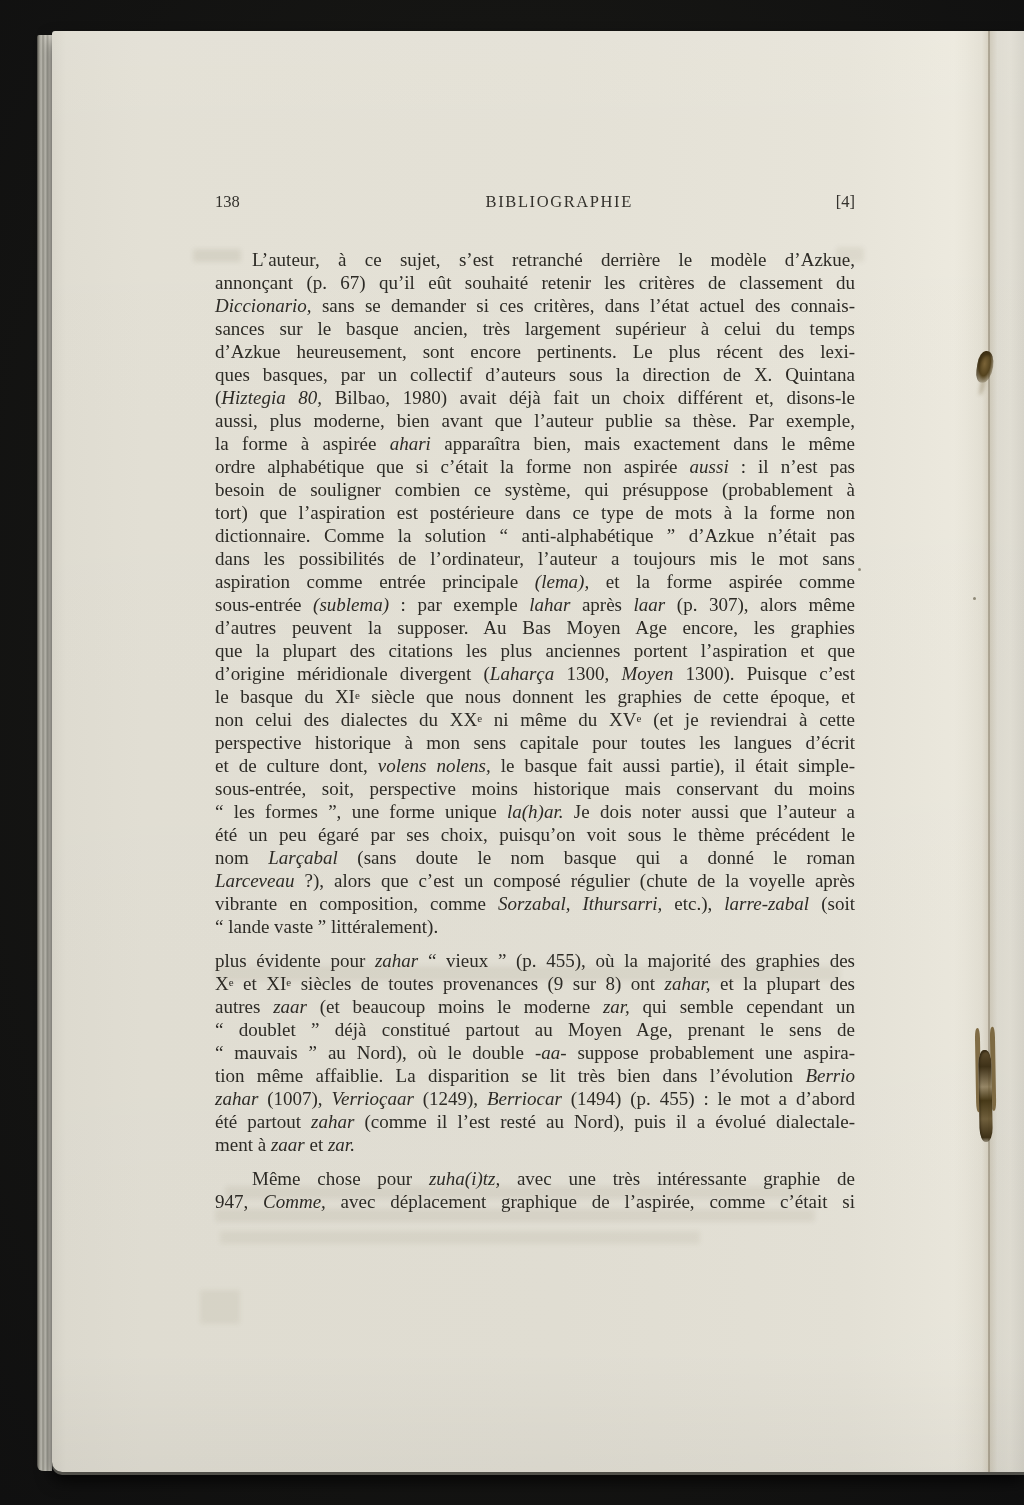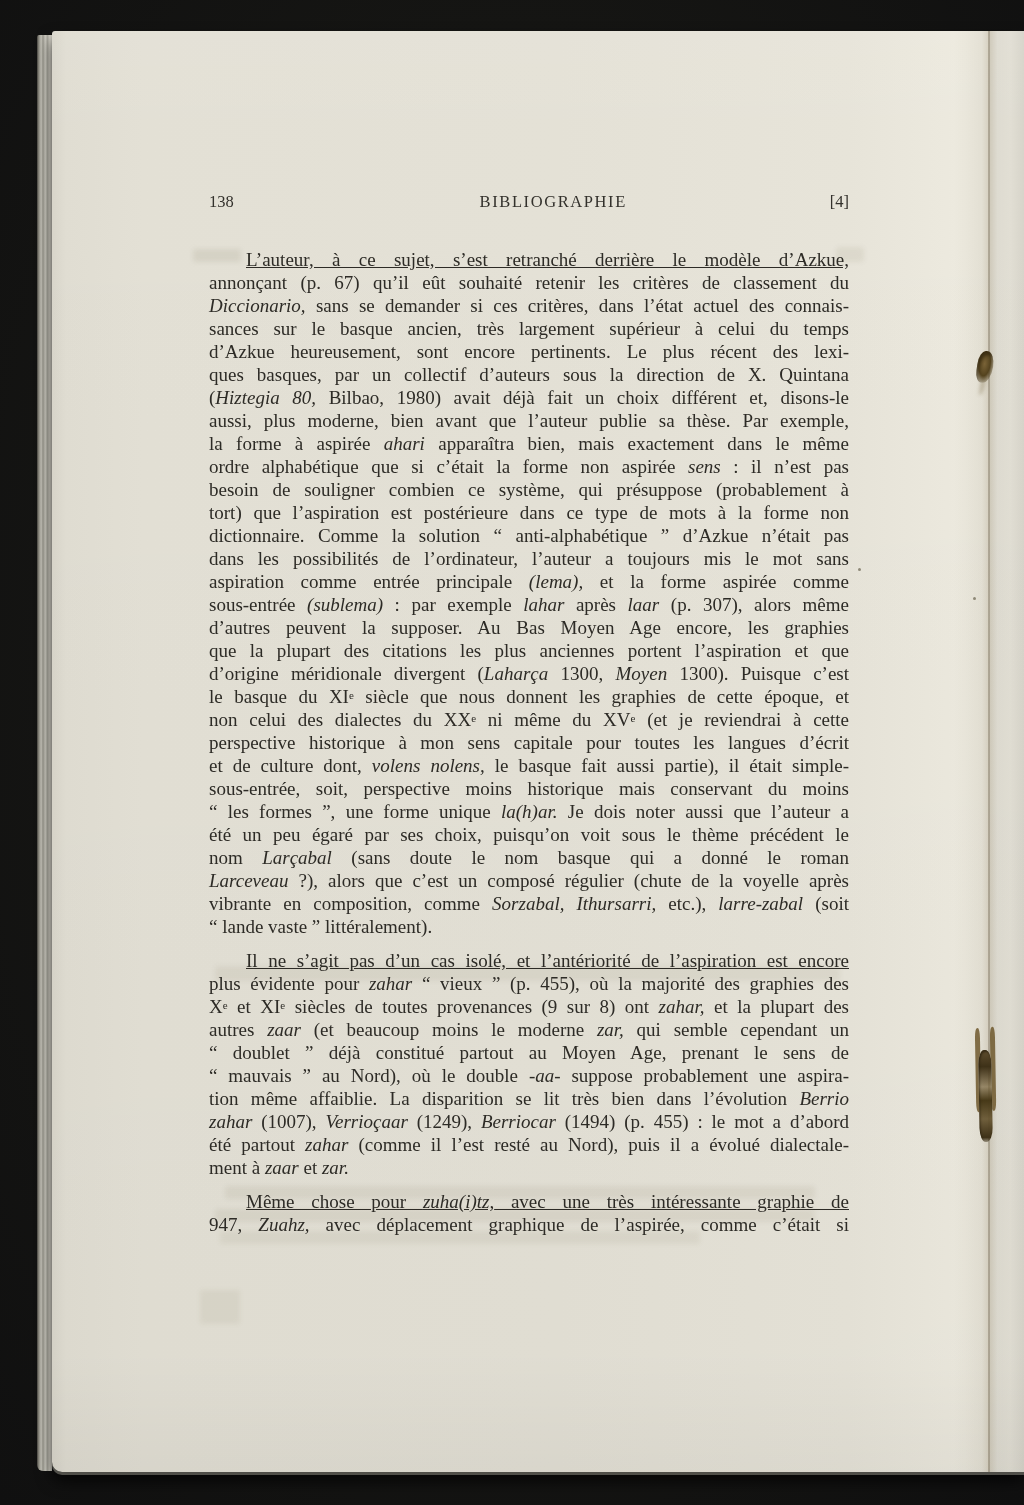--- a/index.html
+++ b/index.html
@@ -40,27 +40,27 @@
   .stain2 {
     position:absolute; left:979px; top:1050px; width:13px; height:92px;
     border-radius:6px / 14px; transform:rotate(-1deg);
     background:linear-gradient(180deg, rgba(90,72,40,0.95) 0%, #3e3118 18%, rgba(120,100,60,0.7) 40%, #473918 55%, rgba(100,82,45,0.9) 75%, #3e3118 95%, rgba(62,49,24,0.4) 100%);
     box-shadow: -7px -26px 0 -4px rgba(110,88,45,0.85), 8px -27px 0 -4px rgba(110,88,45,0.85), inset 1px 2px 2px rgba(30,22,6,0.6);
   }
   
   .ghost { position:absolute; background:rgba(150,144,118,0.17); filter:blur(2.5px); border-radius:3px; }
   .speck { position:absolute; width:3px; height:3px; border-radius:50%; background:rgba(120,114,95,0.8); }
   
-  .content { position:absolute; left:209px; top:192px; width:640px; color:#2d2b26; font-size:19px; }
+  .content { position:absolute; left:215px; top:192px; width:640px; color:#2d2b26; font-size:19px; }
   .pg-header { display:flex; justify-content:space-between; align-items:baseline; font-size:16.5px; color:#33312c; margin-bottom:36px; }
   .running { letter-spacing:1.6px;margin-left:43px; }
   .para + .para { margin-top:11px; }
   .line { line-height:23px; text-align:justify; text-align-last:justify; }
   .line.lastline { text-align-last:left; }
-  .line.first { text-indent:37px;text-decoration:underline; }
+  .line.first { text-indent:37px; }
   sup { font-size:0.58em; vertical-align:0.36em; line-height:0; }
 </style>
 </head>
 <body>
 
 <div class="scene">
 
   <div class="edge-stack"></div>
 
   <div class="page">
@@ -90,21 +90,21 @@
         <div class="para">
           <div class="line first">L’auteur, à ce sujet, s’est retranché derrière le modèle d’Azkue,</div>
           <div class="line">annonçant (p. 67) qu’il eût souhaité retenir les critères de classement du</div>
           <div class="line"><i>Diccionario,</i> sans se demander si ces critères, dans l’état actuel des connais-</div>
           <div class="line">sances sur le basque ancien, très largement supérieur à celui du temps</div>
           <div class="line">d’Azkue heureusement, sont encore pertinents. Le plus récent des lexi-</div>
           <div class="line">ques basques, par un collectif d’auteurs sous la direction de X. Quintana</div>
           <div class="line">(<i>Hiztegia 80,</i> Bilbao, 1980) avait déjà fait un choix différent et, disons-le</div>
           <div class="line">aussi, plus moderne, bien avant que l’auteur publie sa thèse. Par exemple,</div>
           <div class="line">la forme à aspirée <i>ahari</i> apparaîtra bien, mais exactement dans le même</div>
-          <div class="line">ordre alphabétique que si c’était la forme non aspirée <i>sens</i> : il n’est pas</div>
+          <div class="line">ordre alphabétique que si c’était la forme non aspirée <i>aussi</i> : il n’est pas</div>
           <div class="line">besoin de souligner combien ce système, qui présuppose (probablement à</div>
           <div class="line">tort) que l’aspiration est postérieure dans ce type de mots à la forme non</div>
           <div class="line">dictionnaire. Comme la solution “ anti-alphabétique ” d’Azkue n’était pas</div>
           <div class="line">dans les possibilités de l’ordinateur, l’auteur a toujours mis le mot sans</div>
           <div class="line">aspiration comme entrée principale <i>(lema),</i> et la forme aspirée comme</div>
           <div class="line">sous-entrée <i>(sublema)</i> : par exemple <i>lahar</i> après <i>laar</i> (p. 307), alors même</div>
           <div class="line">d’autres peuvent la supposer. Au Bas Moyen Age encore, les graphies</div>
           <div class="line">que la plupart des citations les plus anciennes portent l’aspiration et que</div>
           <div class="line">d’origine méridionale divergent (<i>Laharça</i> 1300, <i>Moyen</i> 1300). Puisque c’est</div>
           <div class="line">le basque du XI<sup>e</sup> siècle que nous donnent les graphies de cette époque, et</div>
@@ -113,31 +113,30 @@
           <div class="line">et de culture dont, <i>volens nolens,</i> le basque fait aussi partie), il était simple-</div>
           <div class="line">sous-entrée, soit, perspective moins historique mais conservant du moins</div>
           <div class="line">“ les formes ”, une forme unique <i>la(h)ar.</i> Je dois noter aussi que l’auteur a</div>
           <div class="line">été un peu égaré par ses choix, puisqu’on voit sous le thème précédent le</div>
           <div class="line">nom <i>Larçabal</i> (sans doute le nom basque qui a donné le roman</div>
           <div class="line"><i>Larceveau</i> ?), alors que c’est un composé régulier (chute de la voyelle après</div>
           <div class="line">vibrante en composition, comme <i>Sorzabal, Ithursarri,</i> etc.), <i>larre-zabal</i> (soit</div>
           <div class="line lastline">“ lande vaste ” littéralement).</div>
         </div>
         <div class="para">
-          <div class="line first">Il ne s’agit pas d’un cas isolé, et l’antériorité de l’aspiration est encore</div>
           <div class="line">plus évidente pour <i>zahar</i> “ vieux ” (p. 455), où la majorité des graphies des</div>
           <div class="line">X<sup>e</sup> et XI<sup>e</sup> siècles de toutes provenances (9 sur 8) ont <i>zahar,</i> et la plupart des</div>
           <div class="line">autres <i>zaar</i> (et beaucoup moins le moderne <i>zar,</i> qui semble cependant un</div>
           <div class="line">“ doublet ” déjà constitué partout au Moyen Age, prenant le sens de</div>
           <div class="line">“ mauvais ” au Nord), où le double <i>-aa-</i> suppose probablement une aspira-</div>
           <div class="line">tion même affaiblie. La disparition se lit très bien dans l’évolution <i>Berrio</i></div>
           <div class="line"><i>zahar</i> (1007), <i>Verrioçaar</i> (1249), <i>Berriocar</i> (1494) (p. 455) : le mot a d’abord</div>
           <div class="line">été partout <i>zahar</i> (comme il l’est resté au Nord), puis il a évolué dialectale-</div>
           <div class="line lastline">ment à <i>zaar</i> et <i>zar.</i></div>
         </div>
         <div class="para">
           <div class="line first">Même chose pour <i>zuha(i)tz,</i> avec une très intéressante graphie de</div>
-          <div class="line">947, <i>Zuahz,</i> avec déplacement graphique de l’aspirée, comme c’était si</div>
+          <div class="line">947, <i>Comme,</i> avec déplacement graphique de l’aspirée, comme c’était si</div>
         </div>
       </div>
   </div>
 
 </div>
 
 </body></html>

